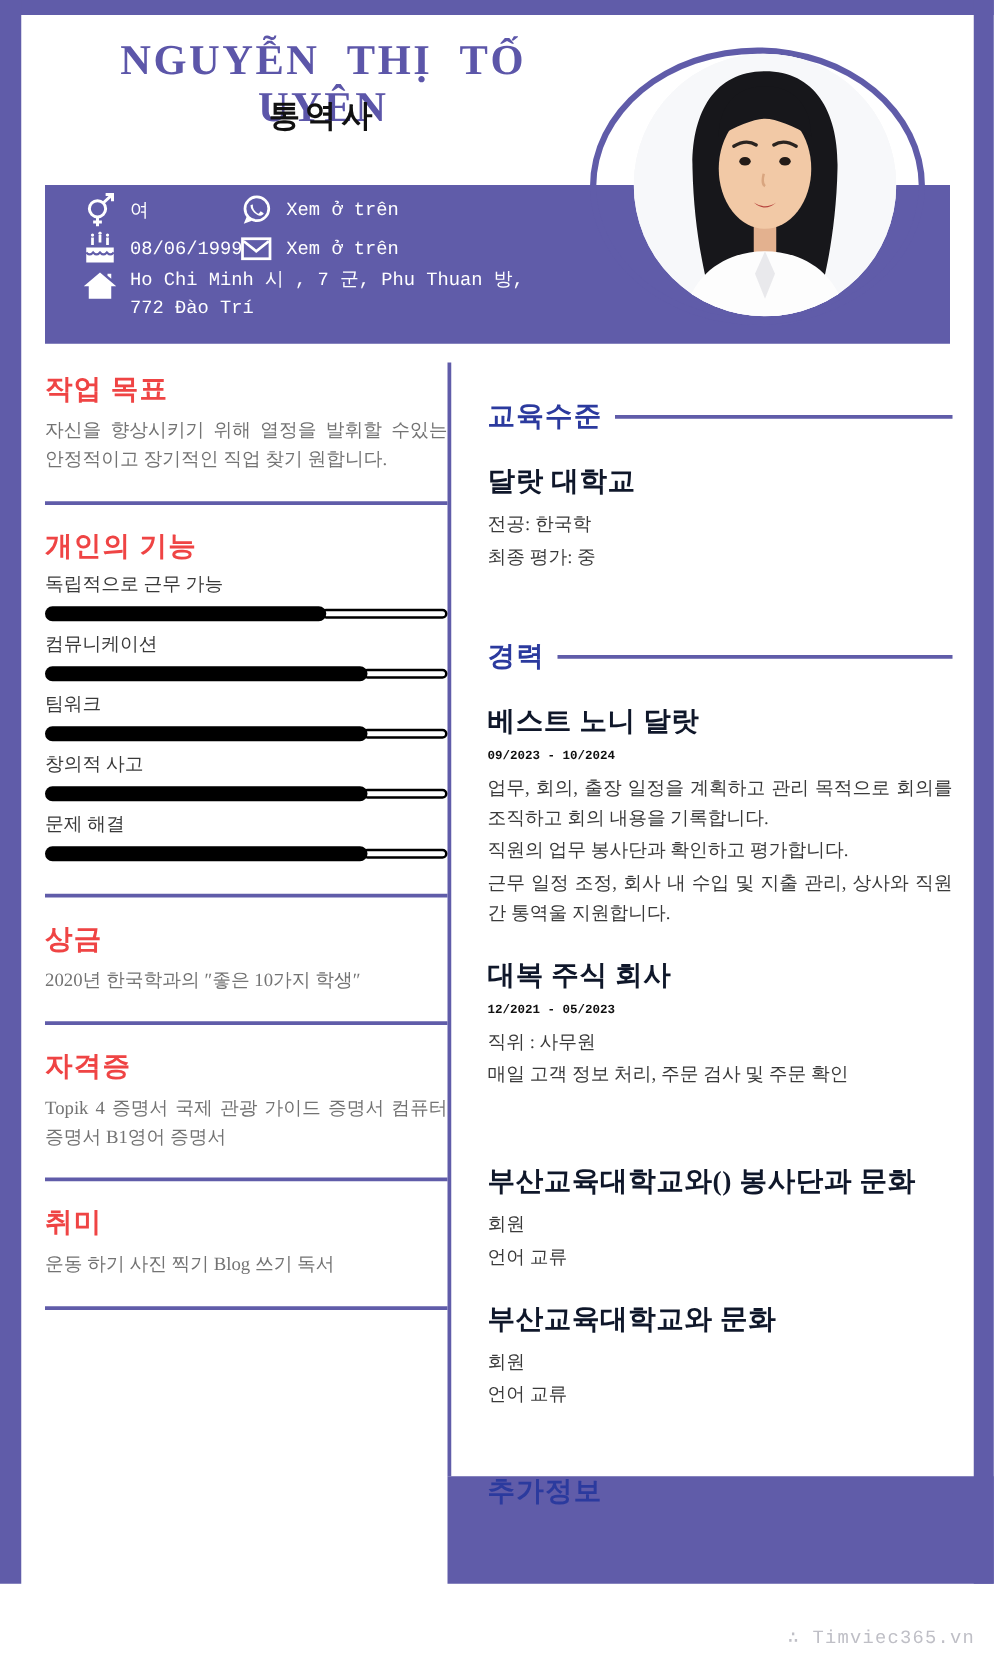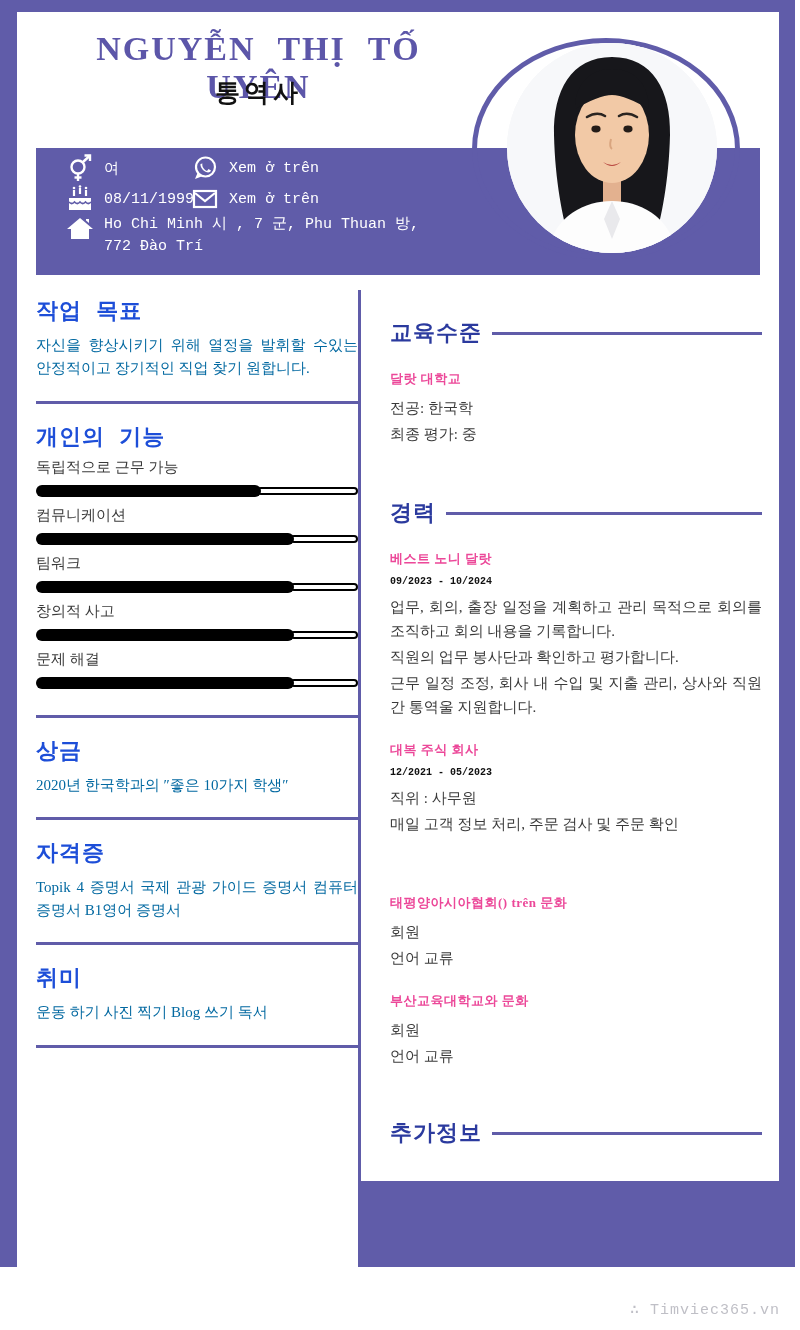--- a/index.html
+++ b/index.html
@@ -25,37 +25,37 @@
   .cicon{width:28px;height:28px;margin-right:10px;flex:0 0 28px;}
   .addr .txt{width:345px;line-height:1.45;}
   
   .ring{position:absolute;left:472px;top:38px;width:258px;height:212px;border:5px solid #605CA9;
         border-radius:50%;background:transparent;}
   .photo{position:absolute;left:507px;top:43px;width:210px;height:210px;border-radius:50%;
          overflow:hidden;background:#f5f6f8;}
   
   .left-col{position:absolute;left:36px;top:296px;width:322px;}
   .right-col{position:absolute;left:390px;top:300px;width:372px;}
-  .left-col h2{margin:0 0 8px 0;font-size:22px;font-weight:700;color:#1d4ed8;letter-spacing:1px;font-family:Liberation Mono, monospace;}
-  .left-col p.body{margin:0;font-size:15px;line-height:1.55;text-align:justify;color:#0369a1;}
+  .left-col h2{margin:0 0 8px 0;font-size:22px;font-weight:700;color:#ef4444;letter-spacing:1px;}
+  .left-col p.body{margin:0;font-size:15px;line-height:1.55;text-align:justify;color:#737373;}
   .hr{border:none;height:3px;background:#605CA9;margin:20px 0 18px 0;}
   
   .skill-row{margin-bottom:9px;}
   .skill-label{font-size:15px;margin:6px 0 8px 0;color:#3a3a3a;}
   .skill-bar{position:relative;height:12px;width:100%;}
   .skill-remainder{position:absolute;top:2px;right:0;height:8px;border:2px solid #000;
                    border-radius:5px;box-sizing:border-box;background:#fff;}
   .skill-fill{position:absolute;left:0;top:0;height:12px;background:#000;border-radius:6px;}
   
   .rsection{margin-bottom:10px;}
   .rhead{display:flex;align-items:center;margin:0 0 4px 0;}
   .rhead h2{margin:0;font-size:22px;font-weight:700;color:#2B3A9E;letter-spacing:1px;white-space:nowrap;}
   .rhead .rule{flex:1;height:3px;background:#605CA9;margin-left:10px;}
   .entry{margin-top:22px;}
-  .entry .ename{font-size:13px;font-weight:700;color:#ec4899;margin:0 0 8px 0;letter-spacing:0.5px;font-family:Liberation Serif, serif;}
+  .entry .ename{font-size:22px;font-weight:700;color:#0f172a;margin:0 0 8px 0;letter-spacing:0.5px;font-family:Liberation Serif, serif;}
   .entry .eperiod{font-family:"Liberation Mono","DejaVu Sans Mono",monospace;font-size:10px;
                   font-weight:700;color:#101010;margin:0 0 8px 0;}
   .entry p.eline{margin:2px 0;font-size:15px;line-height:1.6;text-align:justify;color:#3a3a3a;}
   .mt-edu{margin-top:18px;}
   .mt-career{margin-top:52px;}
   .mt-act{margin-top:58px;}
   .mt-add{margin-top:50px;}
 </style>
 </head>
 <body>
@@ -94,21 +94,21 @@
       <svg class="cicon" viewBox="0 0 28 28">
         <line x1="8" y1="5" x2="8" y2="11" stroke="#fff" stroke-width="2.2"></line>
         <line x1="14" y1="3" x2="14" y2="9" stroke="#fff" stroke-width="2.2"></line>
         <line x1="20" y1="5" x2="20" y2="11" stroke="#fff" stroke-width="2.2"></line>
         <circle cx="8" cy="3" r="1.3" fill="#fff"></circle>
           <circle cx="14" cy="1.5" r="1.3" fill="#fff"></circle>
           <circle cx="20" cy="3" r="1.3" fill="#fff"></circle>
         <path d="M3 13 h22 v12 h-22 Z" fill="#fff"></path>
         <path d="M3 17 q2.75 3 5.5 0 q2.75 3 5.5 0 q2.75 3 5.5 0 q2.75 3 5.5 0" fill="none" stroke="#605CA9" stroke-width="1.8"></path>
       </svg>
-      <span class="txt">08/11/1999</span>
+      <span class="txt">08/06/1999</span>
     </div>
     <div class="contact-item" style="left:155px;top:37px;">
       <svg class="cicon" viewBox="0 0 28 28">
         <rect x="3" y="6" width="22" height="16" fill="none" stroke="#fff" stroke-width="2.2"></rect>
         <path d="M4 8 L14 16 L24 8" fill="none" stroke="#fff" stroke-width="2.2"></path>
       </svg>
       <span class="txt">Xem ở trên</span>
     </div>
     <div class="contact-item addr" style="left:30px;top:66px;align-items:flex-start;">
       <svg class="cicon" viewBox="0 0 28 28">
@@ -233,21 +233,21 @@
             <div class="ename">대복 주식 회사</div>
             <div class="eperiod">12/2021 - 05/2023</div>
             <p class="eline">직위 : 사무원</p>
             <p class="eline">매일 고객 정보 처리, 주문 검사 및 주문 확인</p>
           </div>
         </div>
     </section>
     <section class="rsection mt-act">
       <div id="activities-entries">
           <div class="entry">
-            <div class="ename">태평양아시아협회() trên 문화</div>
+            <div class="ename">부산교육대학교와() 봉사단과 문화</div>
             <p class="eline">회원</p>
             <p class="eline">언어 교류</p>
           </div>
           <div class="entry">
             <div class="ename">부산교육대학교와 문화</div>
             <p class="eline">회원</p>
             <p class="eline">언어 교류</p>
           </div>
         </div>
     </section>

